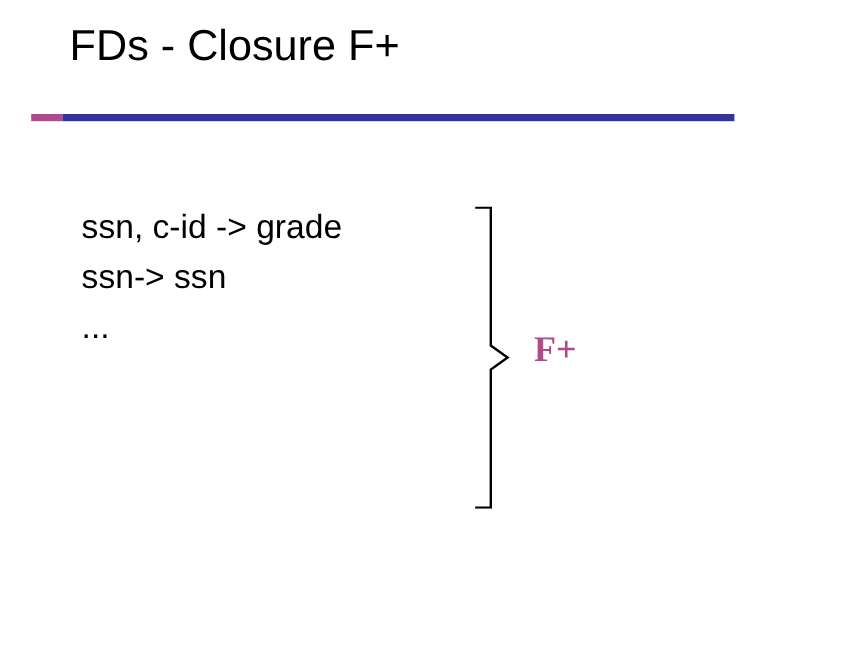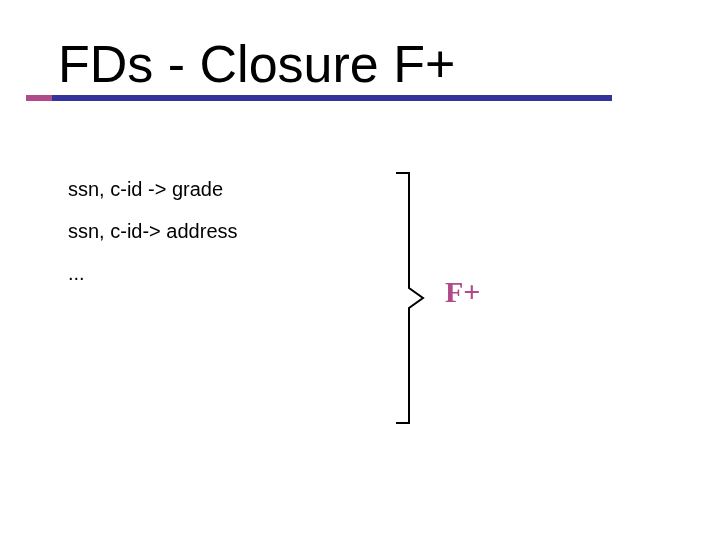--- a/index.html
+++ b/index.html
@@ -1,35 +1,35 @@
 <!DOCTYPE html>
 <html><head>
 <meta charset="utf-8">
 <style>
   html,body{margin:0;padding:0}
   body{width:720px;height:540px;background:#fff;font-family:Verdana,Geneva,sans-serif;color:#000;position:relative;overflow:hidden}
   .accent-bar{position:absolute;left:26px;top:95px;width:26px;height:6px;background:#b04a8a}
   .title-underline{position:absolute;left:52px;top:95px;width:560px;height:6px;background:#333399}
-  .title{position:absolute;left:58px;top:34px;font-size:52px;letter-spacing:0px}
-  .body-area{position:absolute;left:68px;top:168px;font-size:20px;line-height:42px}
+  .title{position:absolute;left:58px;top:17px;font-size:36px;letter-spacing:0px}
+  .body-area{position:absolute;left:68px;top:168px;font-size:28px;line-height:42px}
   .body-area div{white-space:pre}
   .bracket{position:absolute;left:395px;top:172px}
   .fplus{position:absolute;left:445px;top:275px;font-family:'Times New Roman',Times,serif;font-weight:bold;font-size:30px;color:#b04a8a}
 </style>
 </head>
 <body>
 
 <div class="accent-bar"></div>
 <div class="title-underline"></div>
 
 <div class="title">FDs - Closure F+</div>
 
 <div class="body-area">
   <div>ssn, c-id -&gt; grade</div>
-  <div>ssn, c-id-&gt; address</div>
+  <div>ssn-&gt; ssn</div>
   <div>...</div>
 </div>
 
 <svg class="bracket" width="34" height="252">
   <path d="M1 1 L14 1 L14 116 L28 126 L14 136 L14 251 L1 251" fill="none" stroke="#000" stroke-width="2" stroke-linejoin="miter"></path>
 </svg>
 
 <div class="fplus">F+</div>
 
 </body></html>

